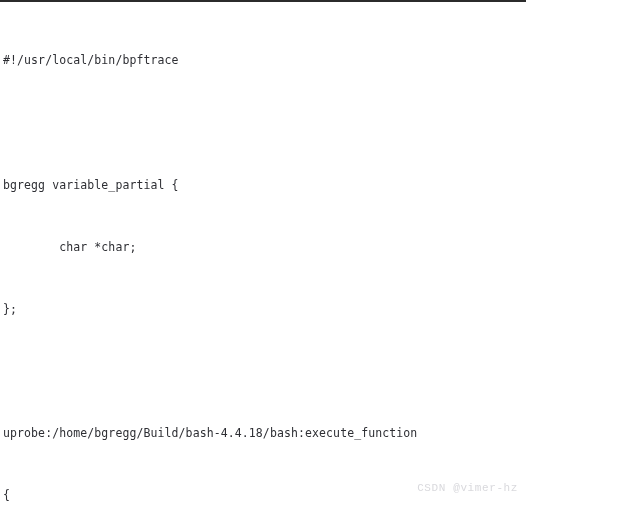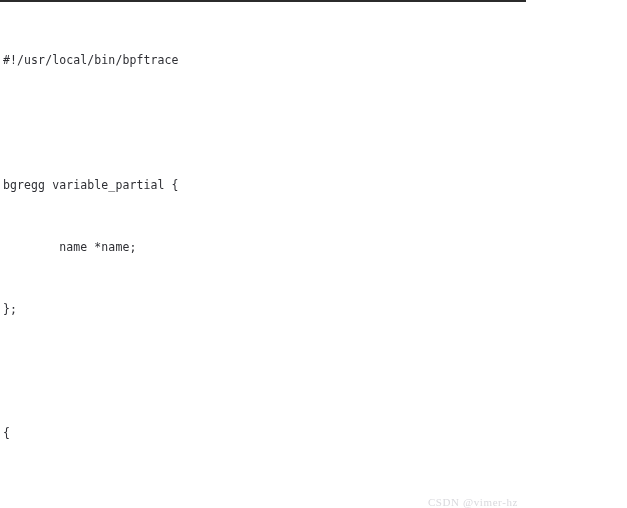--- a/index.html
+++ b/index.html
@@ -57,44 +57,45 @@
     height: 20.7px;
   }
 
   
   .gap-after-top-rule { height: 7px; }
 
   
   .watermark {
     position: absolute;
     right: 8px;
-    bottom: 0;
-    font-family: Liberation Serif, serif;
+    bottom: 14px;
+    font-family: Liberation Mono, monospace;
     font-size: 11px;
     letter-spacing: 0.6px;
     color: #d9d9dd;
     user-select: none;
     pointer-events: none;
   }
 </style>
 </head>
 <body>
 
 <div class="page">
 
   <hr class="rule rule-dark">
   <div class="gap-after-top-rule"></div>
 
   <div class="code-block">
     <div class="code-line">#!/usr/local/bin/bpftrace</div>
     <div class="code-line blank"></div>
     <div class="code-line">bgregg variable_partial {</div>
-    <div class="code-line">        name *name;</div>
+    <div class="code-line">        char *char;</div>
     <div class="code-line">};</div>
     <div class="code-line blank"></div>
+    <div class="code-line">uprobe:/home/bgregg/Build/bash-4.4.18/bash:execute_function</div>
     <div class="code-line">{</div>
     
     
     
   </div>
 
   <div class="watermark">CSDN @vimer-hz</div>
 
 </div>
 

